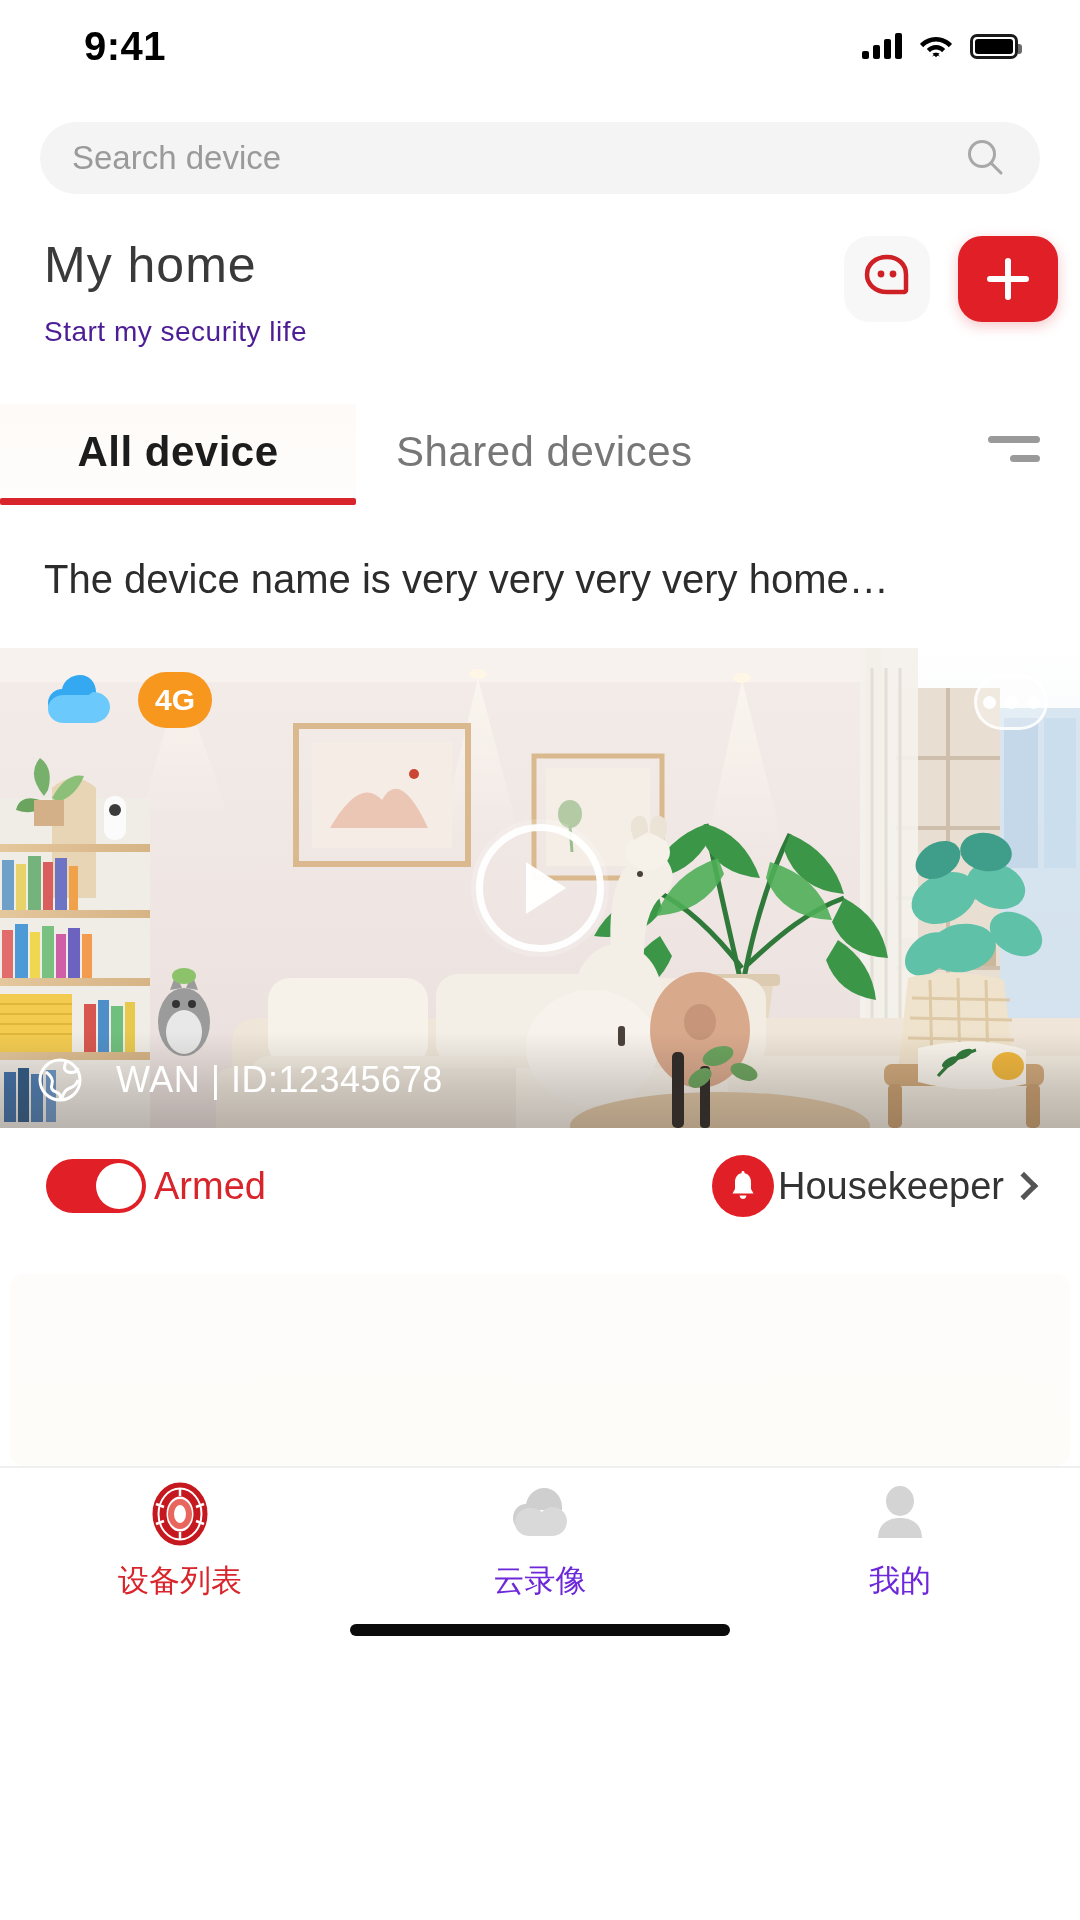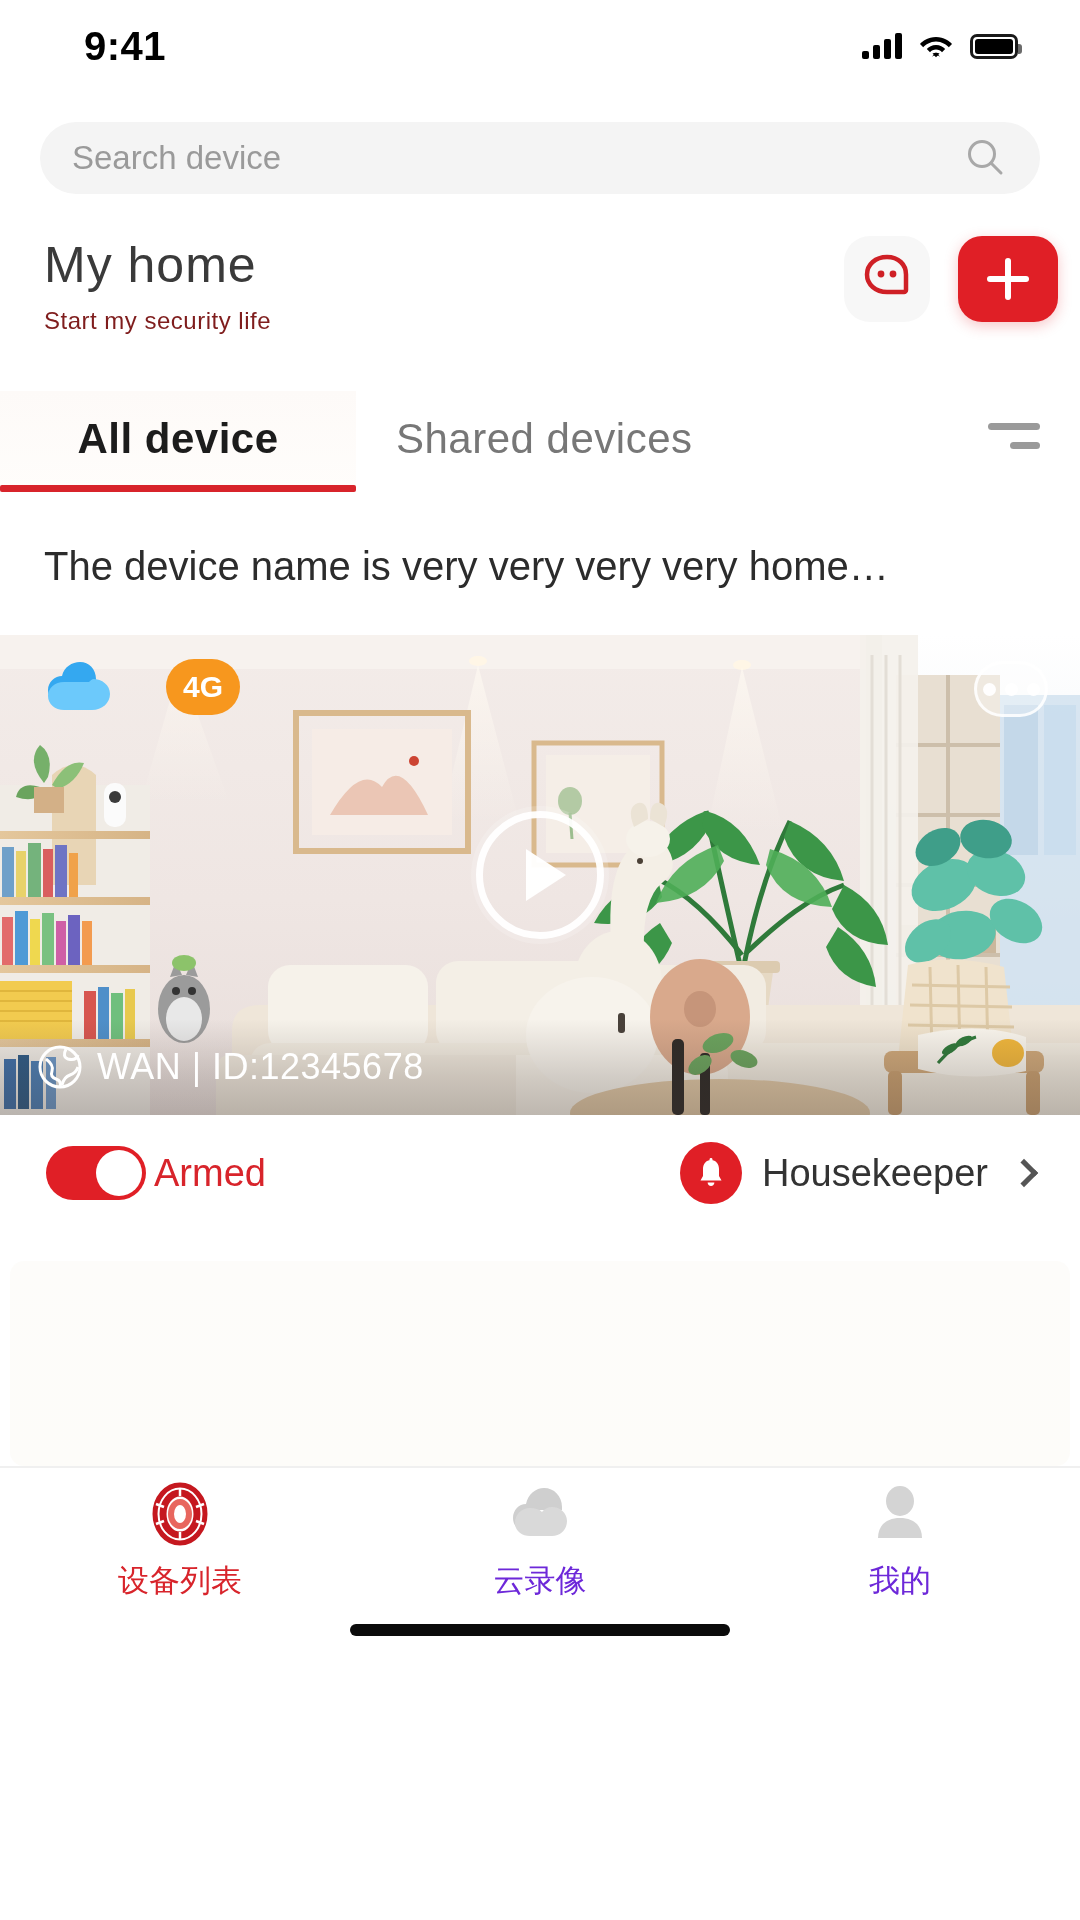--- a/index.html
+++ b/index.html
@@ -62,21 +62,21 @@
   .search-icon { width: 42px; height: 42px; flex:none; }
 
   
   .home-header {
     padding: 38px 22px 0 44px;
     display:flex; align-items:flex-start; justify-content:space-between;
     flex:none;
   }
   .home-title-block { padding-top: 4px; }
   .home-title { font-size: 50px; color: #3a3a3a; font-weight: normal; letter-spacing:1px; }
-  .home-sub { font-size: 24px; color: #7f1d1d; margin-top: 13px; letter-spacing:0.5px; }
+  .home-sub { font-size: 28px; color: #4c1d95; margin-top: 22px; letter-spacing:0.5px; }
   .header-actions { display:flex; align-items:center; gap: 28px; padding-top:4px; }
   .btn-chat {
     width: 86px; height: 86px; border-radius: 26px; background:#f7f7f7;
     display:flex; align-items:center; justify-content:center;
   }
   .btn-add {
     width: 100px; height: 86px; border-radius: 24px; background:#e01f26;
     display:flex; align-items:center; justify-content:center;
     box-shadow: 0 4px 14px rgba(224,31,38,0.25);
   }
@@ -118,21 +118,21 @@
   .device-name {
     font-size: 40px; color:#2c2c2c; padding: 52px 44px 46px 44px;
     white-space:nowrap; overflow:hidden; text-overflow:ellipsis; flex:none;
   }
   .video {
     position:relative; width:1080px; height:480px; overflow:hidden; flex:none;
     background:#efe8e2;
   }
   .video .scene { position:absolute; inset:0; }
 
-  .badge-row { position:absolute; top:24px; left:46px; display:flex; align-items:center; gap:52px; z-index:5; }
+  .badge-row { position:absolute; top:24px; left:46px; display:flex; align-items:center; gap:24px; z-index:5; }
   .cloud-icon { width:68px; height:52px; position:relative; }
   .badge-4g {
     width: 74px; height: 56px; border-radius: 28px; background:#f7971e;
     display:flex; align-items:center; justify-content:center;
     color:#fff; font-size:30px; font-weight:bold;
   }
   .more-btn {
     position:absolute; top:26px; right:32px; z-index:5;
     width: 74px; height: 56px; border-radius: 28px;
     background: rgba(255,255,255,0.32);
@@ -151,41 +151,41 @@
   .play-tri {
     width:0; height:0; margin-left:12px;
     border-left: 40px solid rgba(255,255,255,0.97);
     border-top: 26px solid transparent;
     border-bottom: 26px solid transparent;
   }
 
   .video-footer {
     position:absolute; left:0; right:0; bottom:0; height:96px; z-index:5;
     background: linear-gradient(180deg, rgba(60,50,45,0.0) 0%, rgba(60,50,45,0.20) 60%, rgba(60,50,45,0.30) 100%);
-    display:flex; align-items:center; padding-left:36px; gap:13px;
+    display:flex; align-items:center; padding-left:36px; gap:32px;
   }
   .globe-icon { width:48px; height:48px; flex:none; }
   .video-status { color:#fff; font-size:36px; letter-spacing:0.5px; }
 
   
   .control-row {
     height: 116px; display:flex; align-items:center; justify-content:space-between;
     padding: 0 46px 0 46px; flex:none; background:#fff;
   }
   .arm-group { display:flex; align-items:center; gap:8px; }
   .toggle {
     width: 100px; height: 54px; border-radius: 27px; background:#e01f26;
     position:relative; flex:none;
   }
   .toggle .knob {
     position:absolute; top:4px; right:4px; width:46px; height:46px;
     border-radius:50%; background:#fff;
   }
   .arm-label { font-size:38px; color:#d8242b; }
-  .housekeeper-group { display:flex; align-items:center; gap:20px; }
+  .housekeeper-group { display:flex; align-items:center; gap:4px; }
   .bell-badge {
     width:62px; height:62px; border-radius:50%; background:#e01f26;
     display:flex; align-items:center; justify-content:center; flex:none;
   }
   .housekeeper-label { font-size:38px; color:#333; }
   .chev { width:20px; height:20px; border-right:5px solid #555; border-top:5px solid #555;
           transform: rotate(45deg); margin-left:6px; }
 
   
   .placeholder-area {

